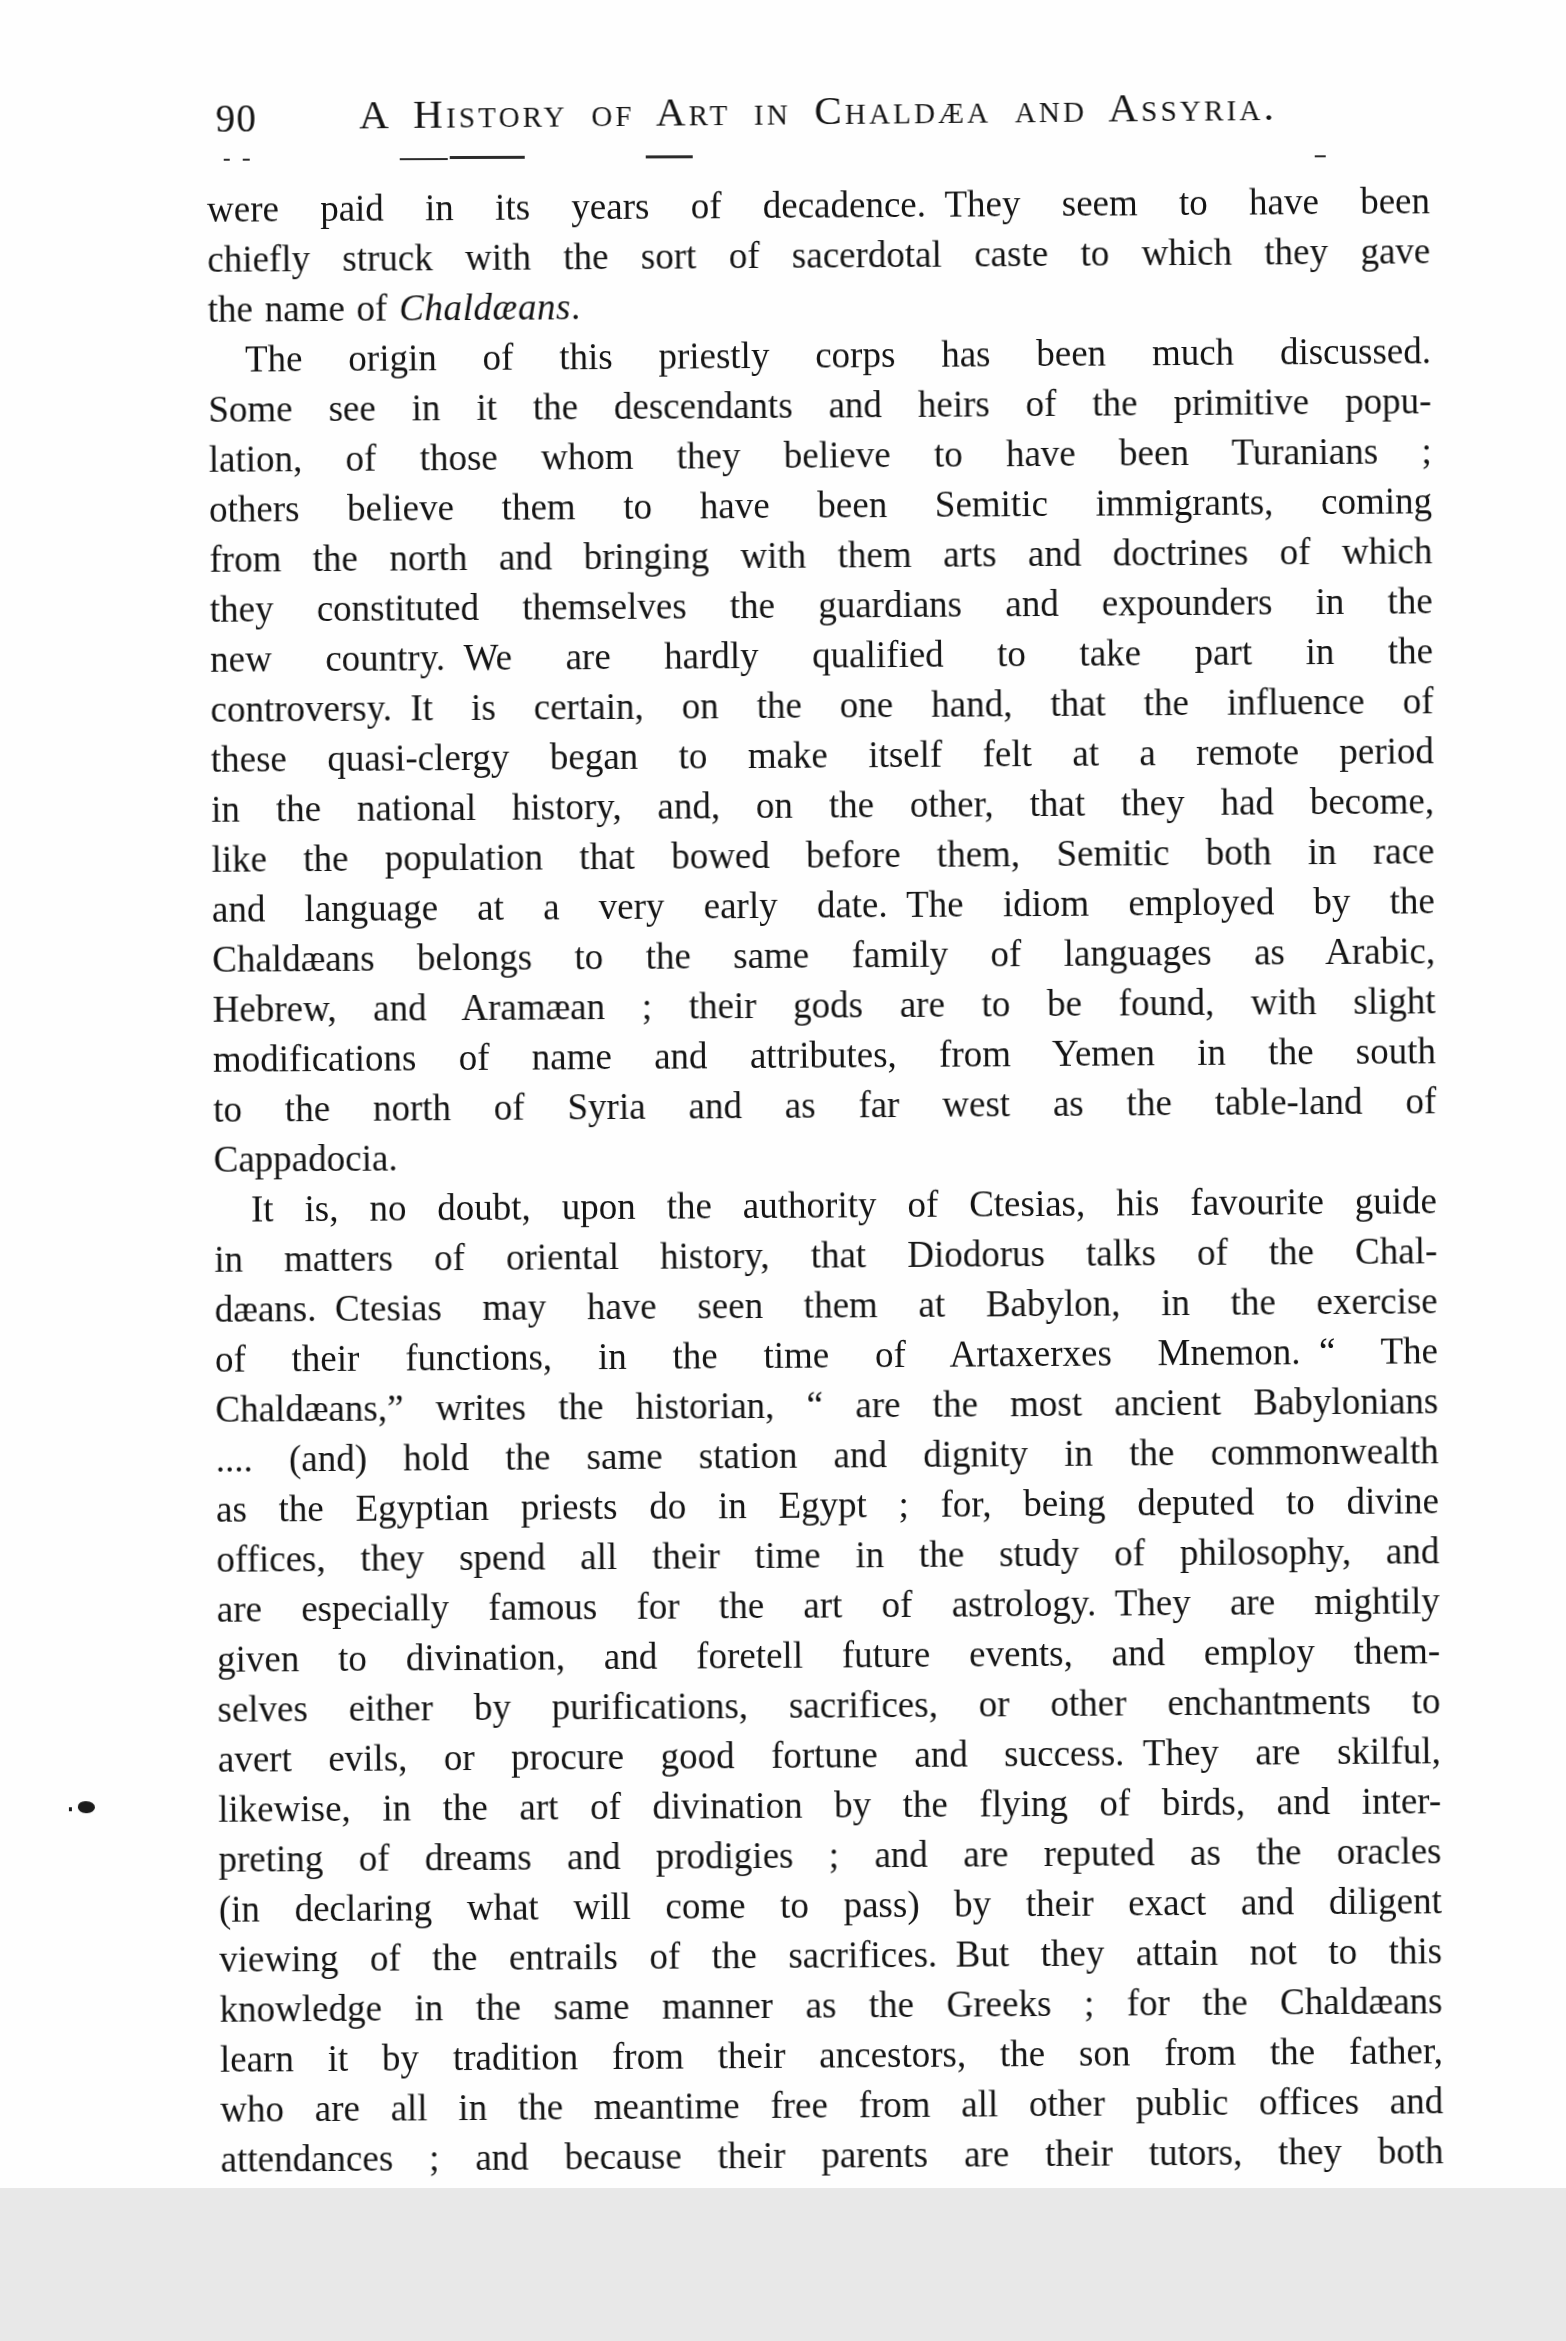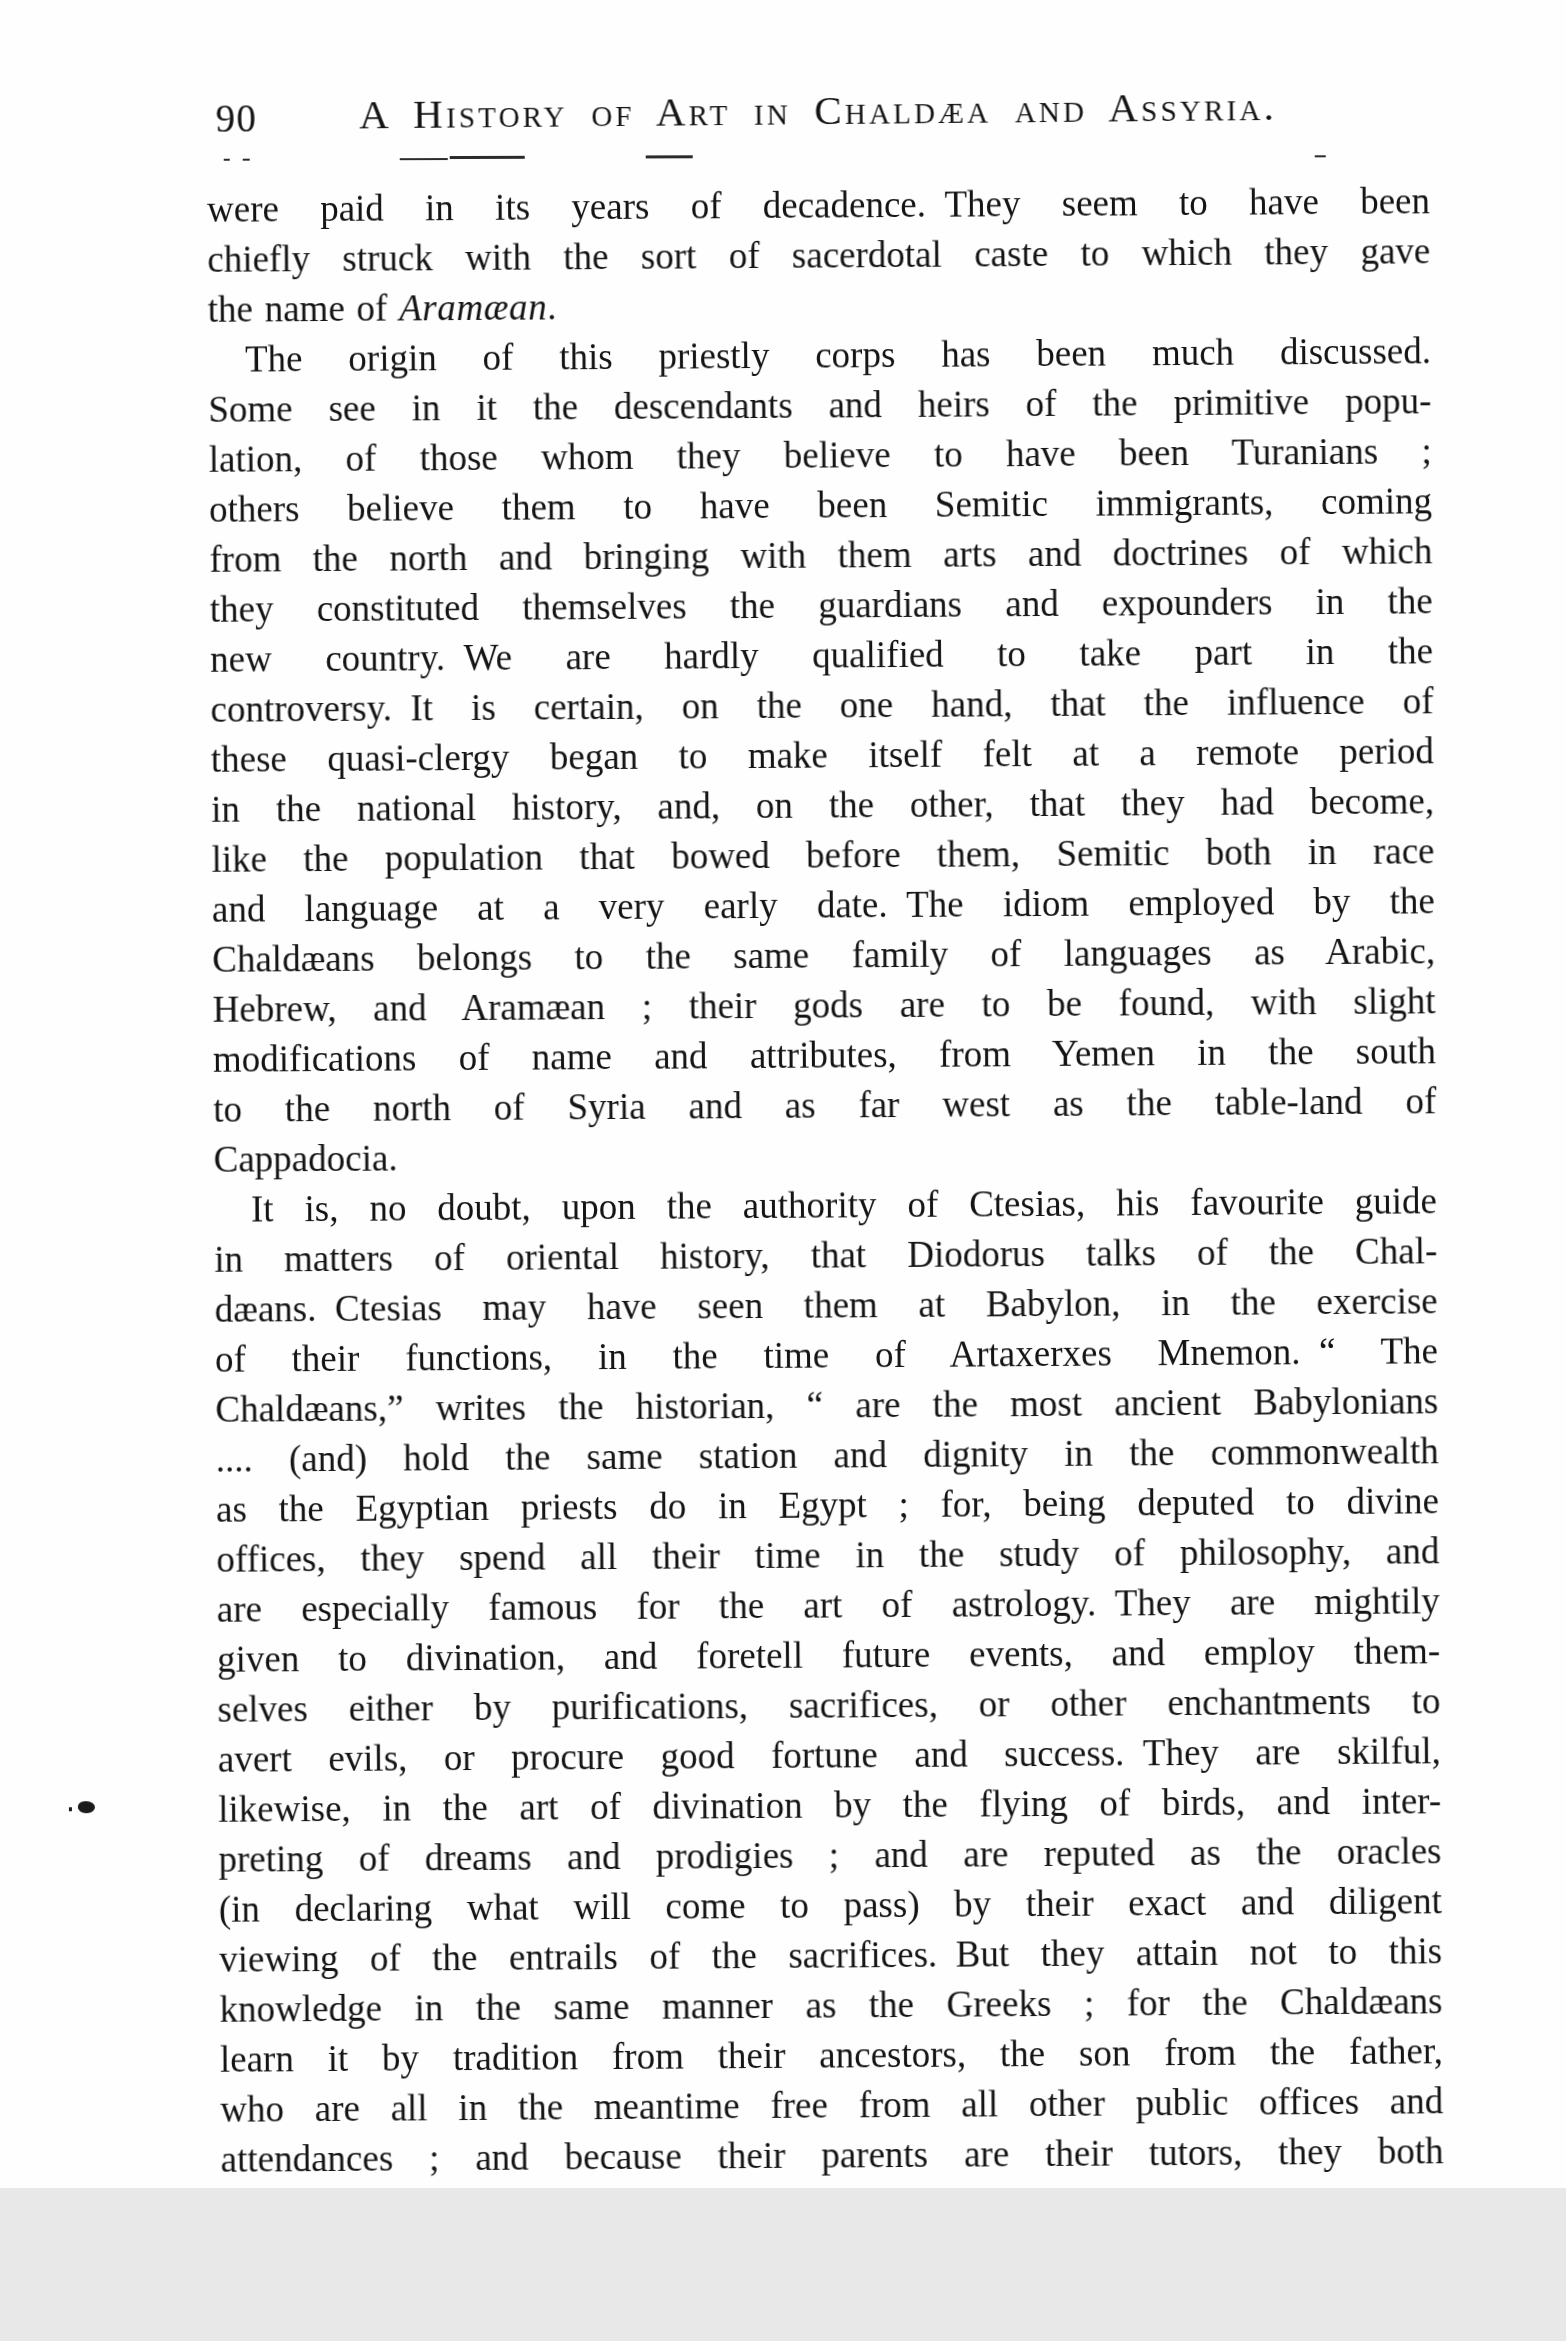--- a/index.html
+++ b/index.html
@@ -65,21 +65,21 @@
     <div class="rule-frag" style="left:245px; top:157px; width:7px; height:1.9px;"></div>
     <div class="rule-frag" style="left:402px; top:157px; width:48px; height:1.9px;"></div>
     <div class="rule-frag" style="left:452px; top:155px; width:75px;height:3.2px;"></div>
     <div class="rule-frag" style="left:648px;top:155px; width:47px; height:2.5px;"></div>
     <div class="rule-frag" style="left:1317px;top:157px; width:11.4px; height:1.9px;"></div>
 
     <main class="text-block">
 
       <div class="line">were paid in its years of decadence. They seem to have been</div>
       <div class="line">chiefly struck with the sort of sacerdotal caste to which they gave</div>
-      <div class="line end"><span>the name of </span><span class="greek">Aramæan</span><span>.</span></div>
+      <div class="line end"><span>the name of </span><span class="greek">Chaldæans</span><span>.</span></div>
 
       <div class="line ind">The origin of this priestly corps has been much discussed.</div>
       <div class="line">Some see in it the descendants and heirs of the primitive popu-</div>
       <div class="line">lation, of those whom they believe to have been Turanians ;</div>
       <div class="line">others believe them to have been Semitic immigrants, coming</div>
       <div class="line">from the north and bringing with them arts and doctrines of which</div>
       <div class="line">they constituted themselves the guardians and expounders in the</div>
       <div class="line">new country. We are hardly qualified to take part in the</div>
       <div class="line">controversy. It is certain, on the one hand, that the influence of</div>
       <div class="line">these quasi-clergy began to make itself felt at a remote period</div>

